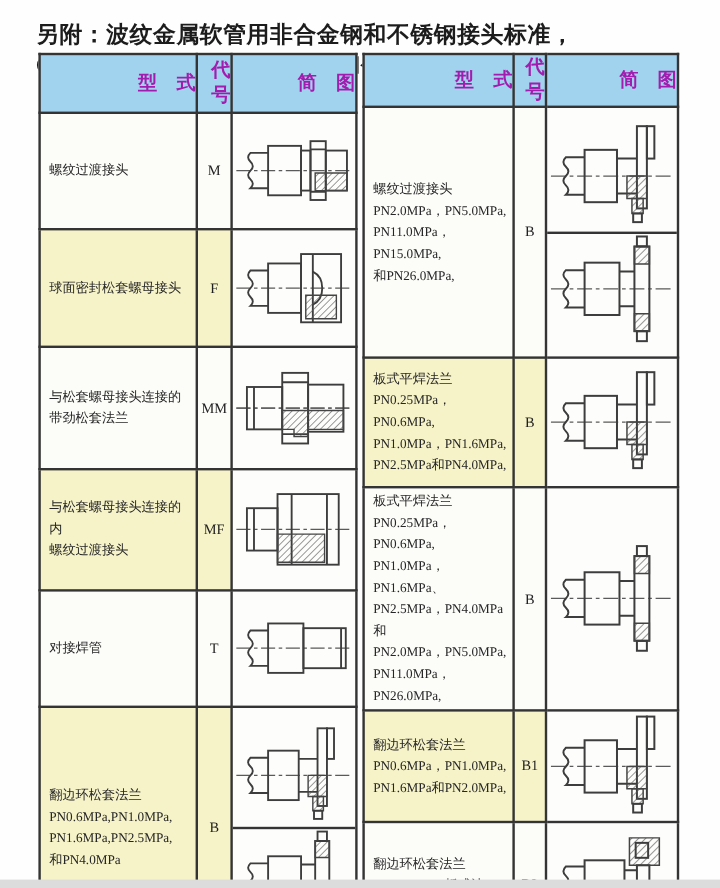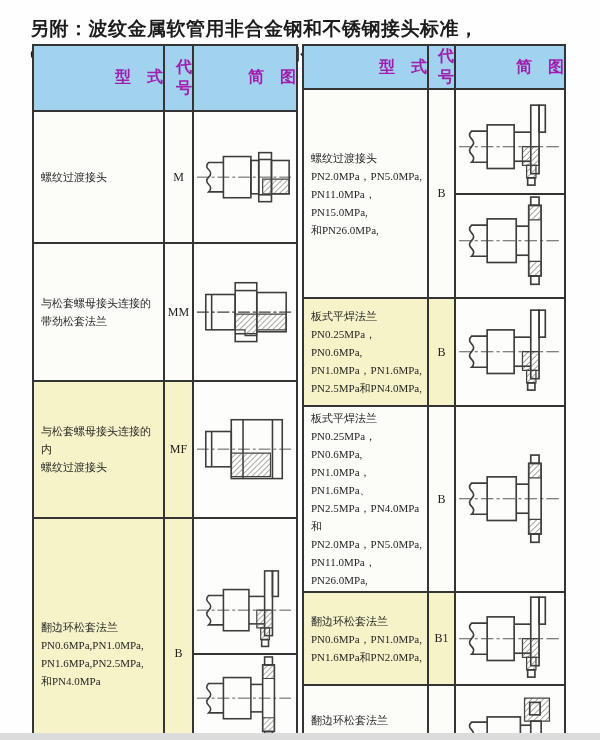--- a/index.html
+++ b/index.html
@@ -75,20 +75,46 @@
                     <rect class="ln" x="66" y="19" width="13" height="50"></rect>
                     <line class="ln" x1="66" y1="26" x2="79" y2="26"></line>
                     <line class="ln" x1="66" y1="62" x2="79" y2="62"></line>
                     <rect class="ln" x="79" y="27" width="18" height="34"></rect>
                     <path class="ht" d="M70,46 h27 v15 h-27 z"></path>
                   </svg>
                 </div>
               </div>
             </td>
       </tr>
+      <tr style="height:89px">
+        <td class="type yellow">
+              <div class="lbl">球面密封松套螺母接头</div>
+            </td>
+        <td class="code yellow">F</td>
+        <td class="diag">
+              <div class="single">
+                <div class="dwrap">
+                  <svg viewBox="0 0 104 88" preserveAspectRatio="xMidYMid meet">
+                    <defs>
+                      <pattern id="hpat" width="4" height="4" patternUnits="userSpaceOnUse" patternTransform="rotate(45)">
+                        <line x1="0" y1="0" x2="0" y2="4" stroke="#555" stroke-width="1"></line>
+                      </pattern>
+                    </defs>
+                    <line class="cl" x1="3" y1="44" x2="101" y2="44"></line>
+                    <path class="ln" d="M30,29 L15,29 q-4,3.8 0,7.5 q4,3.7 0,7.5 q-4,3.7 0,7.5 q4,3.7 0,7.5 L30,59"></path>
+                    <rect class="ln" x="30" y="23" width="28" height="42"></rect>
+                    <rect class="ln" x="58" y="15" width="34" height="58"></rect>
+                    <line class="ln" x1="68" y1="15" x2="68" y2="73"></line>
+                    <path class="ln" d="M68,30 q8,4 8,14 q0,10 -8,14"></path>
+                    <path class="ht" d="M62,50 h26 v20 h-26 z"></path>
+                  </svg>
+                </div>
+              </div>
+            </td>
+      </tr>
       <tr style="height:92px">
         <td class="type white">
               <div class="lbl">与松套螺母接头连接的
 带劲松套法兰</div>
             </td>
         <td class="code white">MM</td>
         <td class="diag">
               <div class="single">
                 <div class="dwrap">
                   <svg viewBox="0 0 104 88" preserveAspectRatio="xMidYMid meet">
@@ -126,20 +152,44 @@
                         <line x1="0" y1="0" x2="0" y2="4" stroke="#555" stroke-width="1"></line>
                       </pattern>
                     </defs>
                     <line class="cl" x1="3" y1="44" x2="101" y2="44"></line>
                     <rect class="ln" x="12" y="26" width="26" height="36"></rect>
                     <line class="ln" x1="18" y1="26" x2="18" y2="62"></line>
                     <rect class="ln" x="38" y="14" width="52" height="60"></rect>
                     <line class="ln" x1="50" y1="14" x2="50" y2="74"></line>
                     <line class="ln" x1="80" y1="14" x2="80" y2="74"></line>
                     <path class="ht" d="M38,48 h40 v24 h-40 z"></path>
+                  </svg>
+                </div>
+              </div>
+            </td>
+      </tr>
+      <tr style="height:86px">
+        <td class="type white">
+              <div class="lbl">对接焊管</div>
+            </td>
+        <td class="code white">T</td>
+        <td class="diag">
+              <div class="single">
+                <div class="dwrap">
+                  <svg viewBox="0 0 104 88" preserveAspectRatio="xMidYMid meet">
+                    <defs>
+                      <pattern id="hpat" width="4" height="4" patternUnits="userSpaceOnUse" patternTransform="rotate(45)">
+                        <line x1="0" y1="0" x2="0" y2="4" stroke="#555" stroke-width="1"></line>
+                      </pattern>
+                    </defs>
+                    <line class="cl" x1="3" y1="44" x2="101" y2="44"></line>
+                    <path class="ln" d="M30,29 L15,29 q-4,3.8 0,7.5 q4,3.7 0,7.5 q-4,3.7 0,7.5 q4,3.7 0,7.5 L30,59"></path>
+                    <rect class="ln" x="30" y="23" width="30" height="42"></rect>
+                    <rect class="ln" x="60" y="27" width="36" height="34"></rect>
+                    <line class="ln" x1="92" y1="27" x2="92" y2="61"></line>
                   </svg>
                 </div>
               </div>
             </td>
       </tr>
       <tr style="height:182px">
         <td class="type yellow">
               <div class="lbl">翻边环松套法兰
 PN0.6MPa,PN1.0MPa,
 PN1.6MPa,PN2.5MPa,

